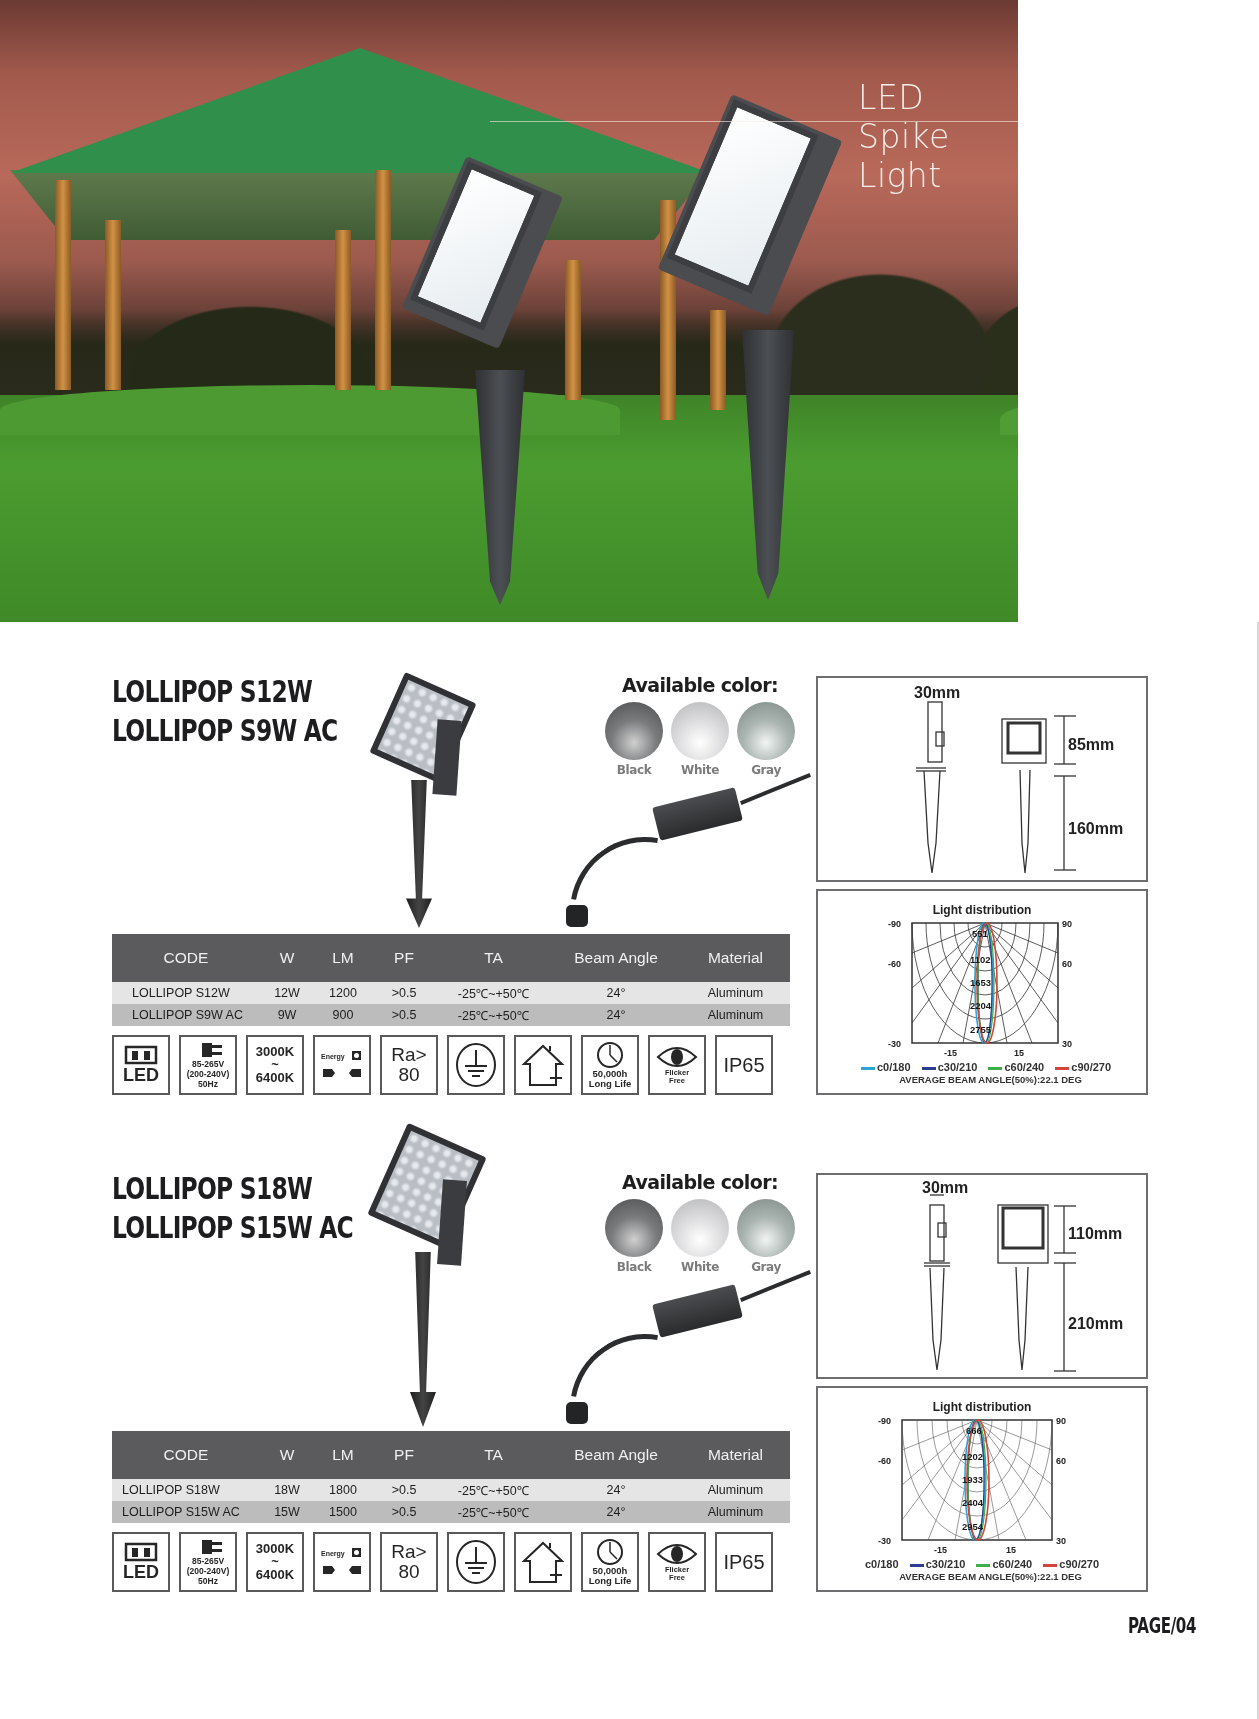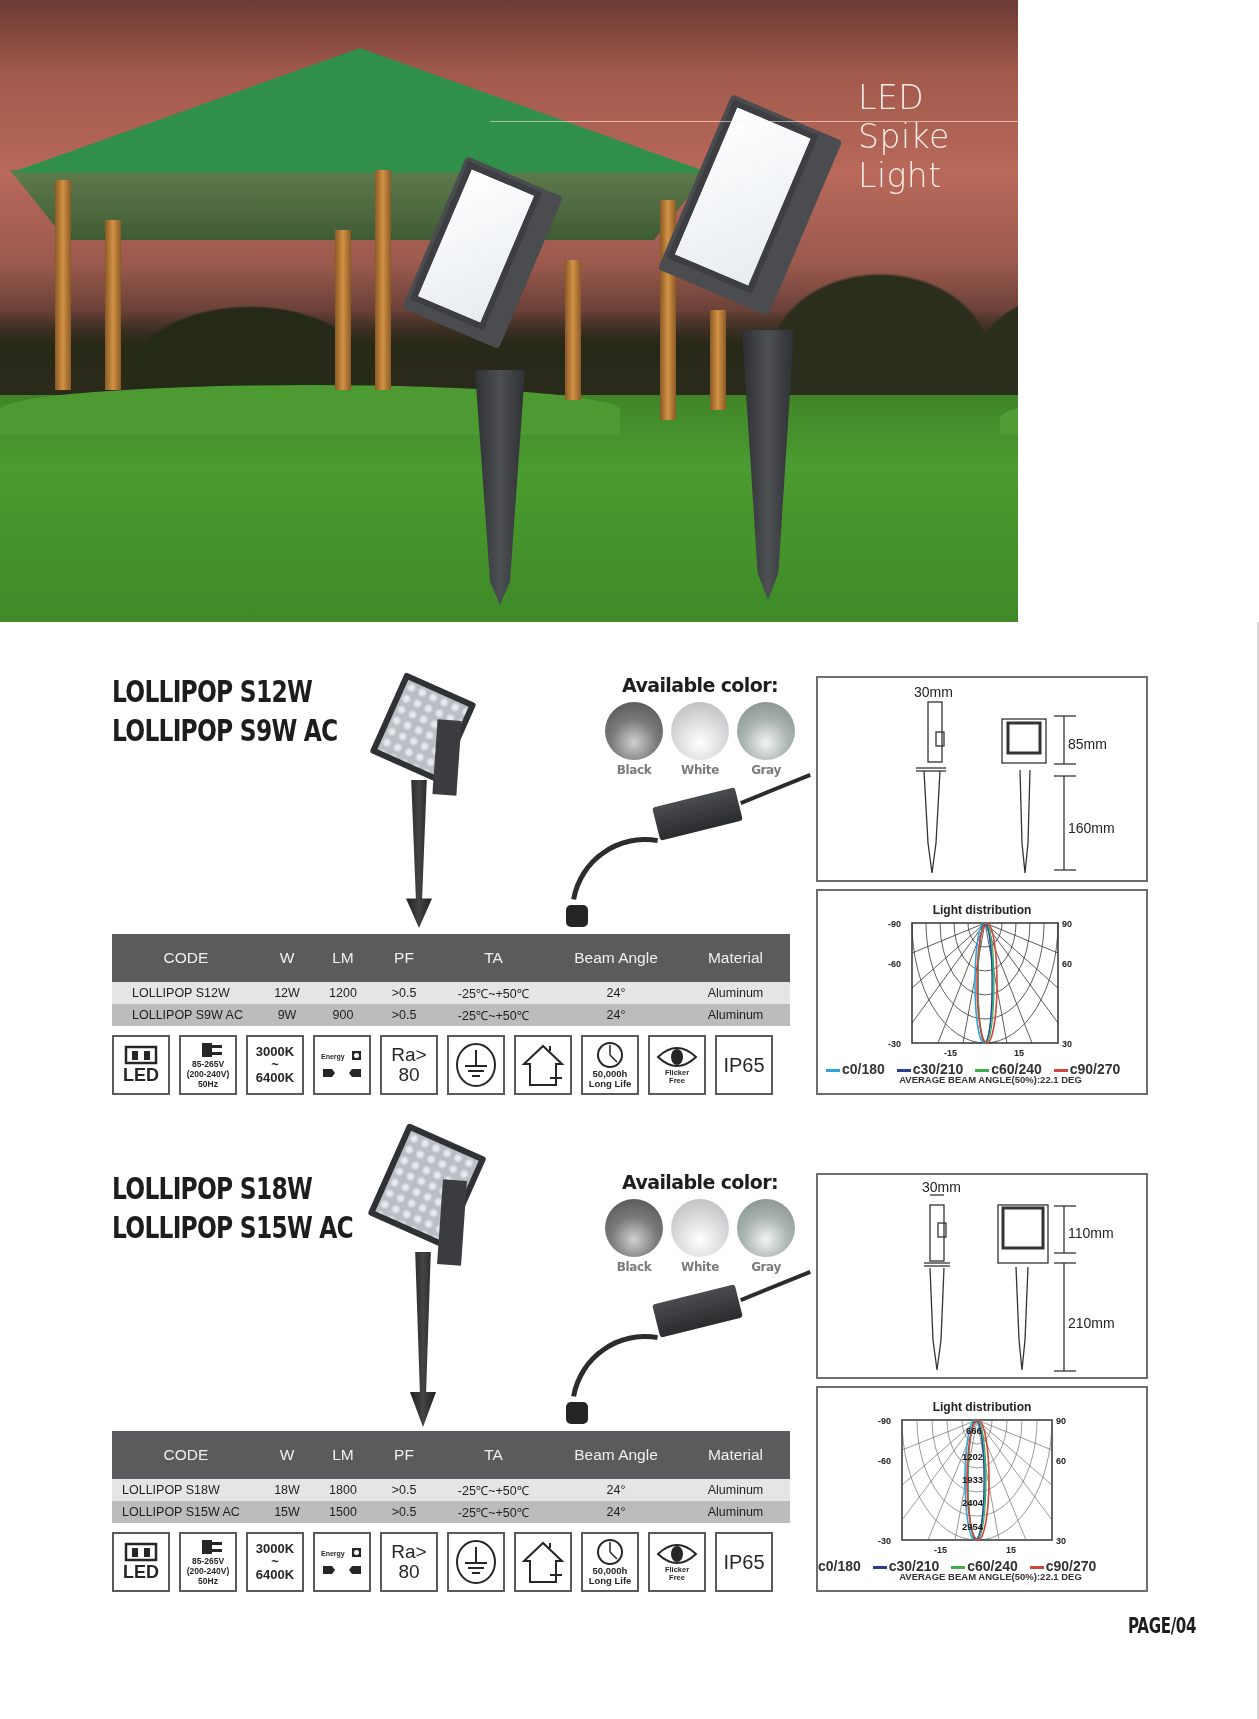--- a/index.html
+++ b/index.html
@@ -63,23 +63,23 @@
   .icons { position: absolute; left: 112px; display: flex; gap: 9px; }
   .icon { width: 58px; height: 60px; border: 2px solid #5a5a5a; background: #fff; display: flex; flex-direction: column;
     align-items: center; justify-content: center; text-align: center; color: #262626; font-weight: bold; }
   .icon .big { font-size: 18px; line-height: 20px; }
   .icon .small { font-size: 10.5px; line-height: 11px; }
   .icon .tiny { font-size: 8.5px; line-height: 10px; }
   .icon svg { display: block; }
 
   .dim-box { position: absolute; left: 816px; width: 332px; height: 206px; border: 2px solid #6e6e70; background: #fff; }
   .dist-box { position: absolute; left: 816px; width: 332px; height: 206px; border: 2px solid #6e6e70; background: #fff; }
-  .dim-label { position: absolute; font-size: 14px; font-weight: normal; color: #222; }
+  .dim-label { position: absolute; font-size: 16px; font-weight: bold; color: #222; }
   .dist-title { position: absolute; left: 0; right: 0; top: 12px; text-align: center; font-size: 12px; font-weight: bold; }
-  .dist-legend { position: absolute; left: 0; right: 0; top: 170px; text-align: left; font-size: 14px; font-weight: bold; color: #333; }
+  .dist-legend { position: absolute; left: 0; right: 0; top: 170px; text-align: center; font-size: 11px; font-weight: bold; color: #333; }
   .dist-legend .sw { display: inline-block; width: 14px; height: 3px; vertical-align: middle; margin: 0 2px 0 8px; }
   .dist-avg { position: absolute; left: 0; right: 0; top: 183px; text-align: center; font-size: 9.5px; font-weight: bold; color: #333; padding-left: 17px; }
 
   .page-no { position: absolute; left: 1128px; top: 1614px; font-family: "DejaVu Sans", sans-serif; font-weight: bold; font-size: 21px; color: #1d1d1f;
     transform: scaleX(0.72); transform-origin: left top; letter-spacing: -0.5px; }
   .right-edge { position: absolute; right: 0; top: 622px; width: 2px; height: 1097px; background: #d7d7d7; }
 </style>
 </head>
 <body>
 
@@ -313,20 +313,27 @@
         <text x="70" y="14">-90</text>
           <text x="70" y="54">-60</text>
           <text x="70" y="134">-30</text>
         <text x="244" y="14">90</text>
           <text x="244" y="54">60</text>
           <text x="244" y="134">30</text>
         <text x="126" y="143">-15</text>
           <text x="196" y="143">15</text>
       </g>
     </svg>
+    <div style="position:absolute;left:0;right:0;top:22px;height:160px;font-size:9.5px;font-weight:bold;color:#1a1a1a;">
+      <div style="position:absolute;left:154px;top:15px;">551</div>
+      <div style="position:absolute;left:152px;top:41px;">1102</div>
+      <div style="position:absolute;left:152px;top:64px;">1653</div>
+      <div style="position:absolute;left:152px;top:87px;">2204</div>
+      <div style="position:absolute;left:152px;top:111px;">2755</div>
+    </div>
     <div class="dist-legend">
       <span class="sw" style="background:#2aa6d6"></span><span>c0/180</span>
       <span class="sw" style="background:#2a3e8f"></span><span>c30/210</span>
       <span class="sw" style="background:#3fae4a"></span><span>c60/240</span>
       <span class="sw" style="background:#d2453a"></span><span>c90/270</span>
     </div>
     <div class="dist-avg">AVERAGE BEAM ANGLE(50%):22.1  DEG</div>
   </div>
 </div>
 

